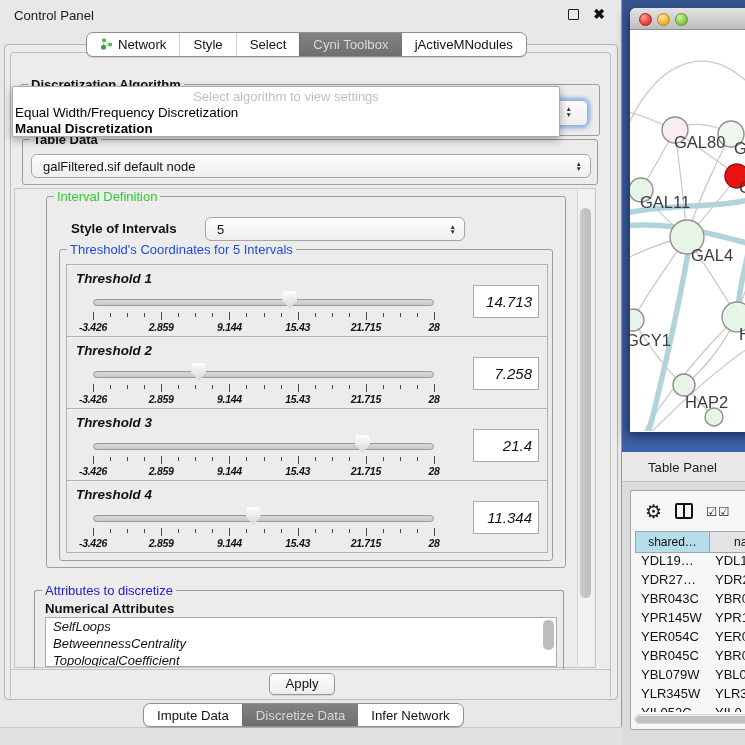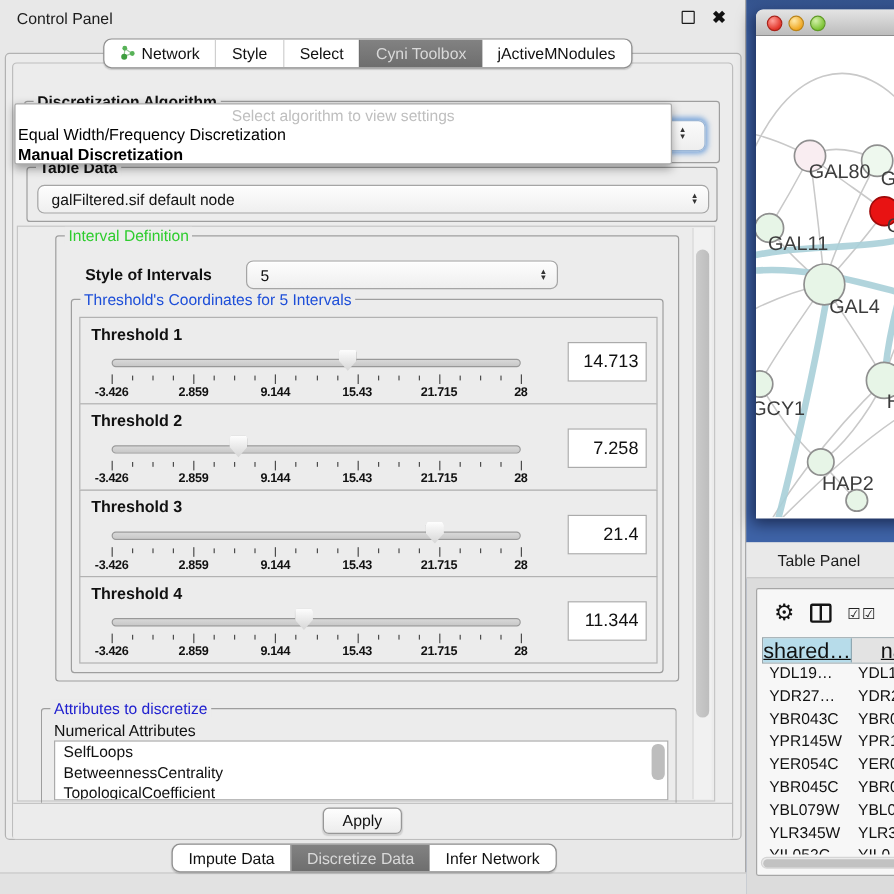--- a/index.html
+++ b/index.html
@@ -59,21 +59,21 @@
   #v-thumb { position:absolute; left:2px; top:18px; width:11px; height:390px; border-radius:6px; background:linear-gradient(90deg,#cbcbcb,#bdbdbd); }
 
   
   #interval-group { left:46px; top:196px; width:520px; height:372px; }
   #interval-group > .group-title { color:#2ecc2e; }
   #num-intervals-label { position:absolute; left:24px; top:24px; font-size:13.2px; font-weight:bold; }
   #num-intervals-combo { left:158px; top:20px; width:260px; }
 
   #thresholds-group { position:absolute; left:12px; top:52px; width:494px; height:312px; border:1px solid #9e9e9e; border-radius:3px; }
   #thresholds-group > .group-title { color:#1d4ed8; }
-  #threshold-stack { position:absolute; left:6px; top:14px; width:482px; }
+  #threshold-stack { position:absolute; left:6px; top:14px; width:482px;font-style:italic; }
   .threshold-box { position:relative; width:482px; height:73px; border:1px solid #b2b2b2; background:#ececec; margin-top:-1px; }
   .threshold-box:first-child { margin-top:0; }
   .t-label { position:absolute; left:9px; top:6px; font-size:13.4px; font-weight:bold; }
   .t-track { position:absolute; left:26px; top:34px; width:341px; height:7px; border:1px solid #989898; border-radius:4px;
      background:linear-gradient(#d8d8d8,#c9c9c9); }
   .t-handle { position:absolute; top:26px; width:15px; height:18px;
      background:linear-gradient(#fefefe,#d6d6d6);
      clip-path:polygon(10% 0,90% 0,100% 15%,100% 52%,50% 100%,0 52%,0 15%);
      filter:drop-shadow(0 0 1px #777); }
   .t-ruler { position:absolute; left:26px; top:46px; width:341px; height:9px; }
@@ -81,23 +81,23 @@
   .tick.minor { height:4px; top:2px; }
   .tick.major { height:8px; top:1px; }
   .t-labels { position:absolute; left:26px; top:56px; width:341px; height:12px; }
   .t-ticklabel { position:absolute; transform:translateX(-50%); font-size:10.5px; font-weight:bold; letter-spacing:-.3px; color:#111; white-space:nowrap; }
   .t-value { position:absolute; right:8px; top:20px; width:66px; height:33px; background:#fff; border:1px solid #ababab;
      font-size:15px; text-align:right; line-height:31px; padding-right:6px; }
 
   
   #attr-group { left:34px; top:590px; width:530px; height:82px; border-bottom:none; }
   #attr-group > .group-title { color:#2121cf; }
-  #attr-subtitle { position:absolute; left:10px; top:10px; font-size:13.2px; font-weight:normal; }
+  #attr-subtitle { position:absolute; left:10px; top:10px; font-size:13.2px; font-weight:bold; }
   #attr-list { position:absolute; left:10px; top:26px; width:512px; height:50px; background:#fff; border:1px solid #ababab; overflow:hidden; }
-  .attr-item { font-size:13px; line-height:17px; padding-left:7px; white-space:nowrap; }
+  .attr-item { font-size:13px; line-height:17px; padding-left:7px; white-space:nowrap;font-style:italic; }
   #attr-scroll { position:absolute; right:2px; top:2px; width:11px; height:30px; border-radius:5px; background:#bdbdbd; }
 
   #bottom-strip { position:absolute; left:11px; top:669px; width:599px; height:30px; background:#ececec; border-top:1px solid #c4c4c4; }
   #apply-btn { position:absolute; left:258px; top:3px; width:66px; height:22px; border:1px solid #979797; border-radius:5px;
      background:linear-gradient(#fefefe,#ececec); font-size:13.2px; text-align:center; line-height:20px; box-shadow:0 1px 1px rgba(0,0,0,.12); }
 
   #cp-footer { position:absolute; left:0; top:727px; width:622px; height:18px; background:#e2e2e2; border-top:1px solid #c9c9c9; }
 
   
   #desktop { position:absolute; left:622px; top:0; width:123px; height:452px; background:linear-gradient(#35548f,#3e63a7 30px); }
@@ -115,21 +115,21 @@
   #tp-header { position:absolute; left:0; top:0; width:100%; height:30px; background:#e9e9e9; border-bottom:1px solid #c2c2c2; }
   #tp-title { position:absolute; left:26px; top:8px; font-size:13.2px; color:#1c1c1c; }
   #tp-panel { position:absolute; left:8px; top:38px; width:130px; height:240px; background:#f7f7f7; border:1px solid #a6a6a6; border-radius:2px; overflow:hidden; }
   #tp-toolbar { position:absolute; left:0; top:0; width:100%; height:40px; display:flex; align-items:center; padding-left:14px; gap:13px; }
   #gear-icon { font-size:19px; color:#141414; line-height:19px; }
   #columns-icon { width:18px; height:16px; border:2px solid #141414; border-radius:2px; position:relative; }
   #columns-icon::after { content:""; position:absolute; left:6px; top:0; width:2px; height:12px; background:#141414; }
   #check-icons { font-size:12.5px; letter-spacing:1px; color:#222; }
   #tp-table { position:absolute; left:4px; top:40px; right:0; bottom:0; }
   #tp-headrow { display:flex; height:22px; border:1px solid #9aa6ab; }
-  .tp-hcell { font-size:18px; line-height:20px; overflow:hidden; white-space:nowrap;text-decoration:underline; }
+  .tp-hcell { font-size:12px; line-height:20px; overflow:hidden; white-space:nowrap; }
   #tp-hcell-1 { width:74px; background:#b7dcea; text-align:center; border-right:1px solid #90a8b2; }
   #tp-hcell-2 { flex:1; background:#e3e3e3; padding-left:24px; }
   .tp-row { display:flex; height:19px; font-size:13px; }
   .tp-c1 { width:74px; padding-left:6px; overflow:hidden; white-space:nowrap; }
   .tp-c2 { flex:1; padding-left:6px; overflow:hidden; white-space:nowrap; }
   #tp-rows { height:159px; overflow:hidden; }
   #tp-hscroll { position:absolute; left:3px; right:3px; bottom:5px; height:10px; border-radius:5px; background:#ebebeb; border:1px solid #d5d5d5; }
   #tp-hthumb { position:absolute; left:1px; top:1px; width:96%; height:7px; border-radius:4px; background:#c2c2c2; }
 </style>
 </head>

